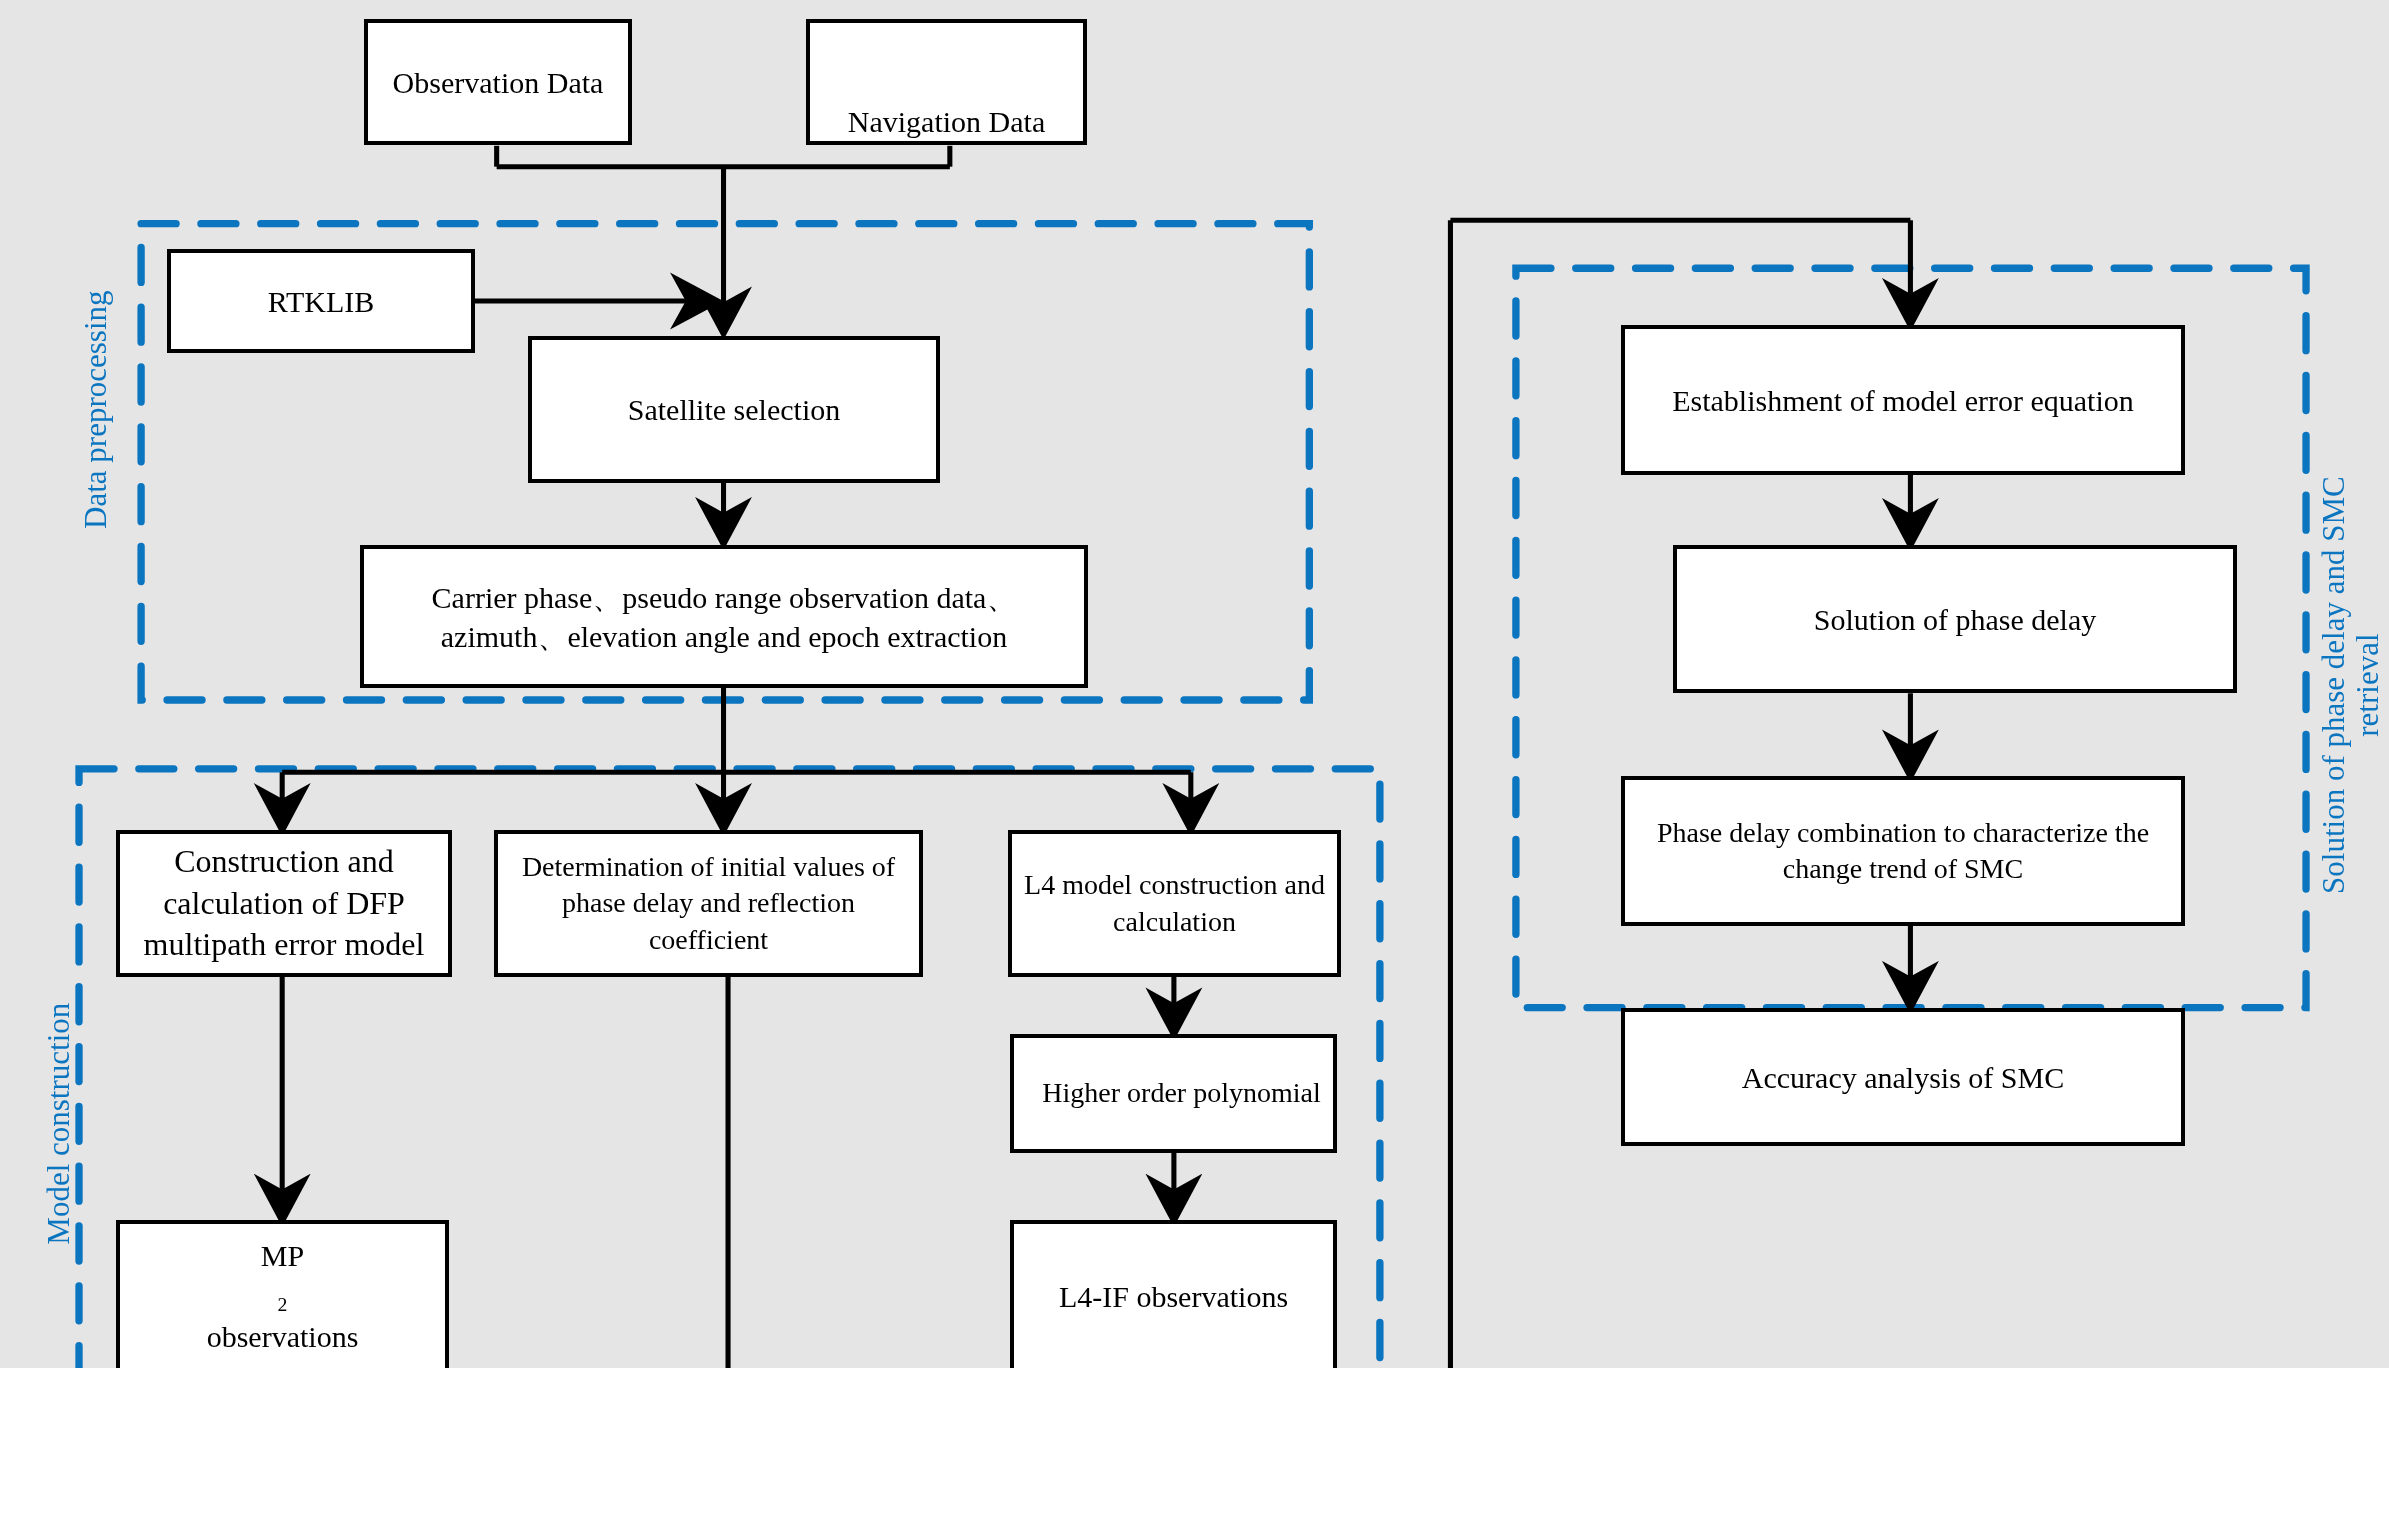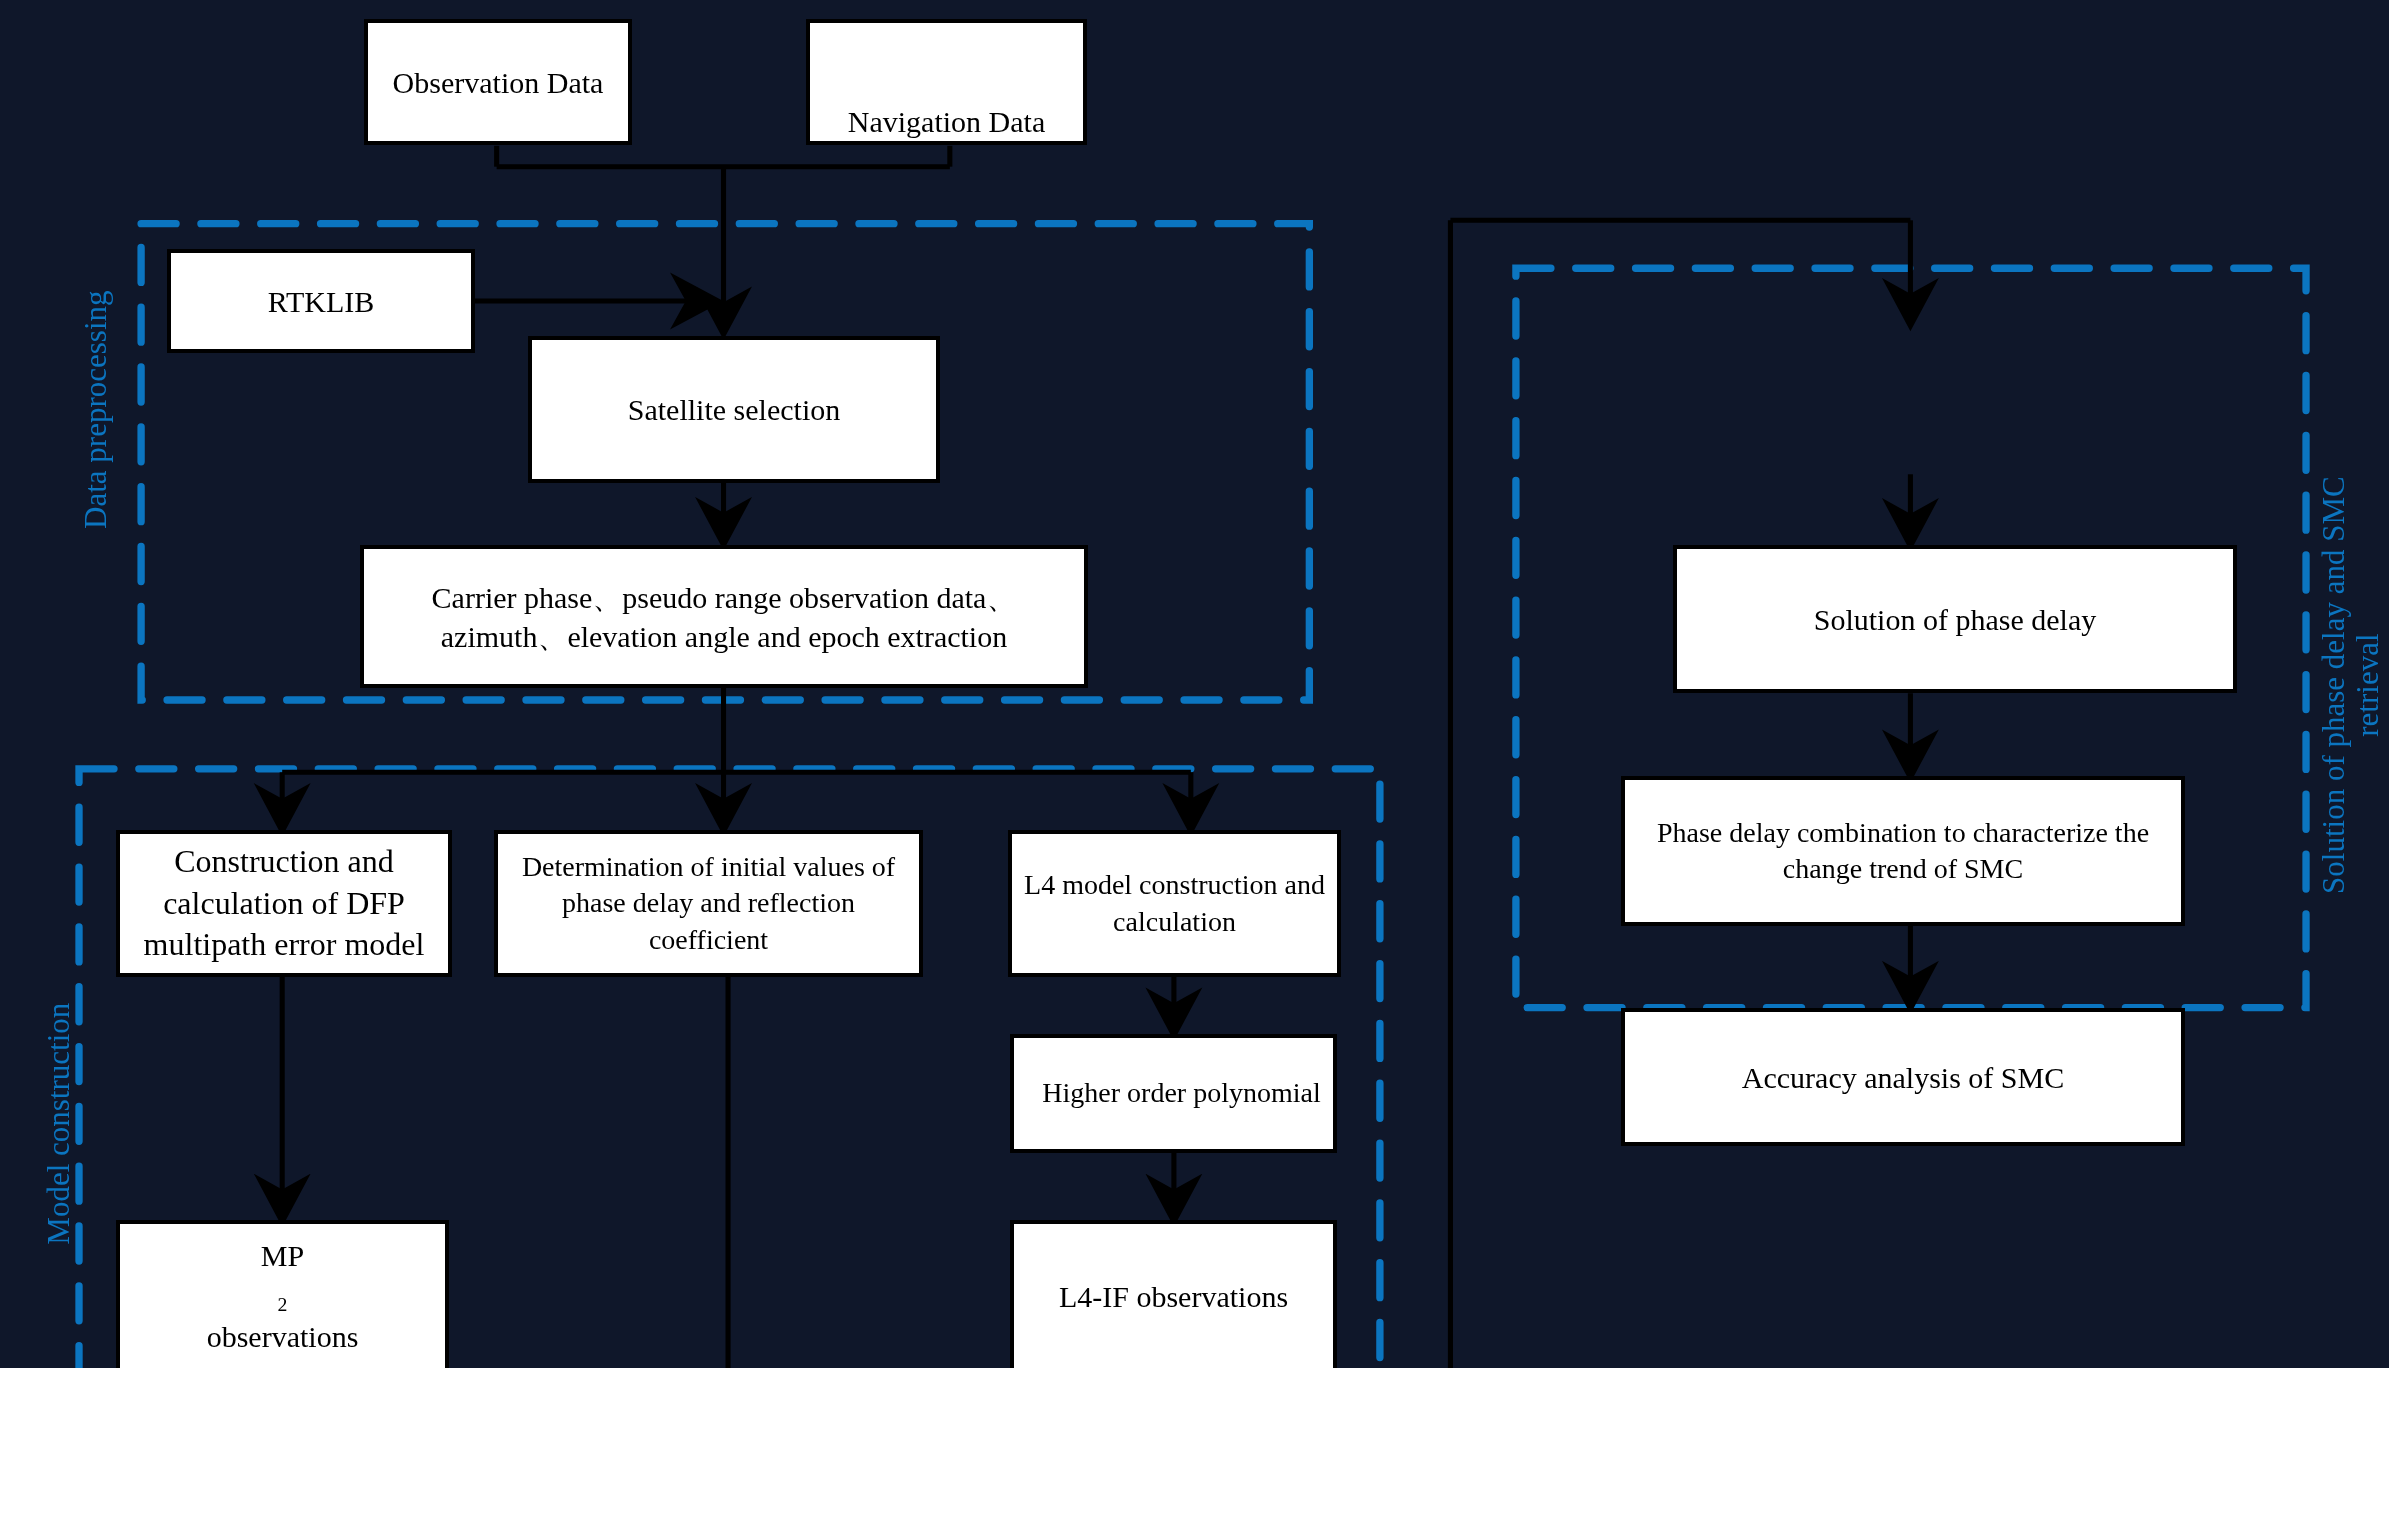--- a/index.html
+++ b/index.html
@@ -1,17 +1,17 @@
 <!DOCTYPE html>
 <html style="font-size:9px"><head>
 <meta charset="utf-8">
 <style>
   html,body{margin:0;padding:0;background:#ffffff;}
   body{font-family:"Liberation Serif",serif;}
-  #stage{position:relative;width:2389px;height:1368px;background:#0f172a;overflow:hidden;}
+  #stage{position:relative;width:2389px;height:1368px;background:#e5e5e5;overflow:hidden;}
   svg#wires{position:absolute;left:0;top:0;width:2389px;height:1540px;pointer-events:none;}
   .node{position:absolute;box-sizing:border-box;border:4px solid #000;background:#fff;
         display:flex;align-items:center;justify-content:center;text-align:center;
         font-family:"Liberation Serif",serif;color:#000;line-height:1.30;}
   .node span{display:block;padding:0 8px;}
   .grp-label{position:absolute;color:#0b75c0;font-family:"Liberation Serif",serif;
              white-space:pre-line;text-align:center;line-height:1.12;}
   .rot-l{transform:rotate(-90deg);transform-origin:50% 50%;}
   sub{font-size:0.66em;vertical-align:-0.28em;}
 </style>
@@ -111,20 +111,23 @@
   </div>
 
   <div class="node" style="left:116px;top:1220px;width:333px;height:152px;font-size:30px;">
     <span><span>MP</span><sub>2</sub><span> observations</span></span>
   </div>
 
   <div class="node" style="left:1010px;top:1220px;width:327px;height:152px;font-size:30px;">
     <span>L4-IF observations</span>
   </div>
 
+  <div class="node" style="left:1621px;top:325px;width:564px;height:150px;font-size:30px;">
+    <span>Establishment of model error equation</span>
+  </div>
 
   <div class="node" style="left:1673px;top:545px;width:564px;height:148px;font-size:30px;">
     <span>Solution of phase delay</span>
   </div>
 
   <div class="node" style="left:1621px;top:776px;width:564px;height:150px;font-size:28px;">
     <span>Phase delay combination to characterize the change trend of SMC</span>
   </div>
 
   <div class="node" style="left:1621px;top:1008px;width:564px;height:138px;font-size:30px;">

